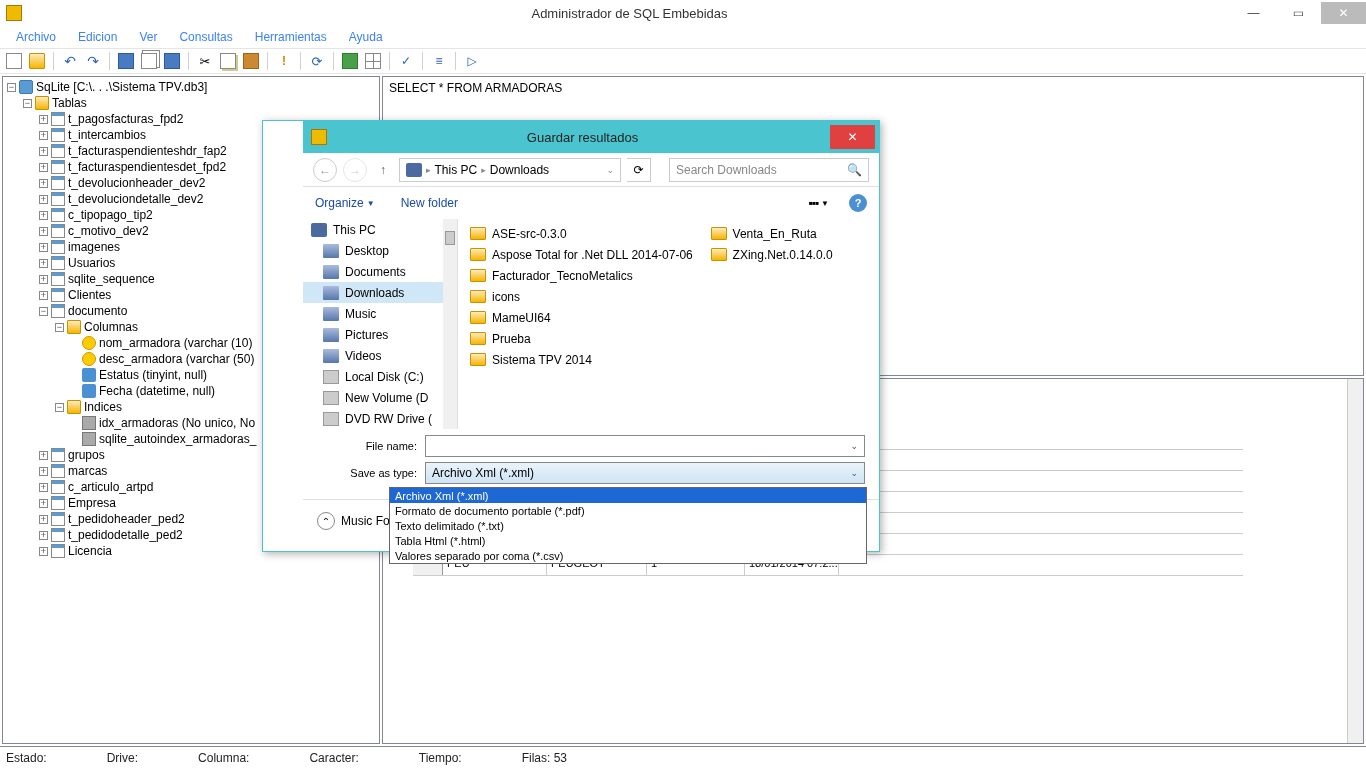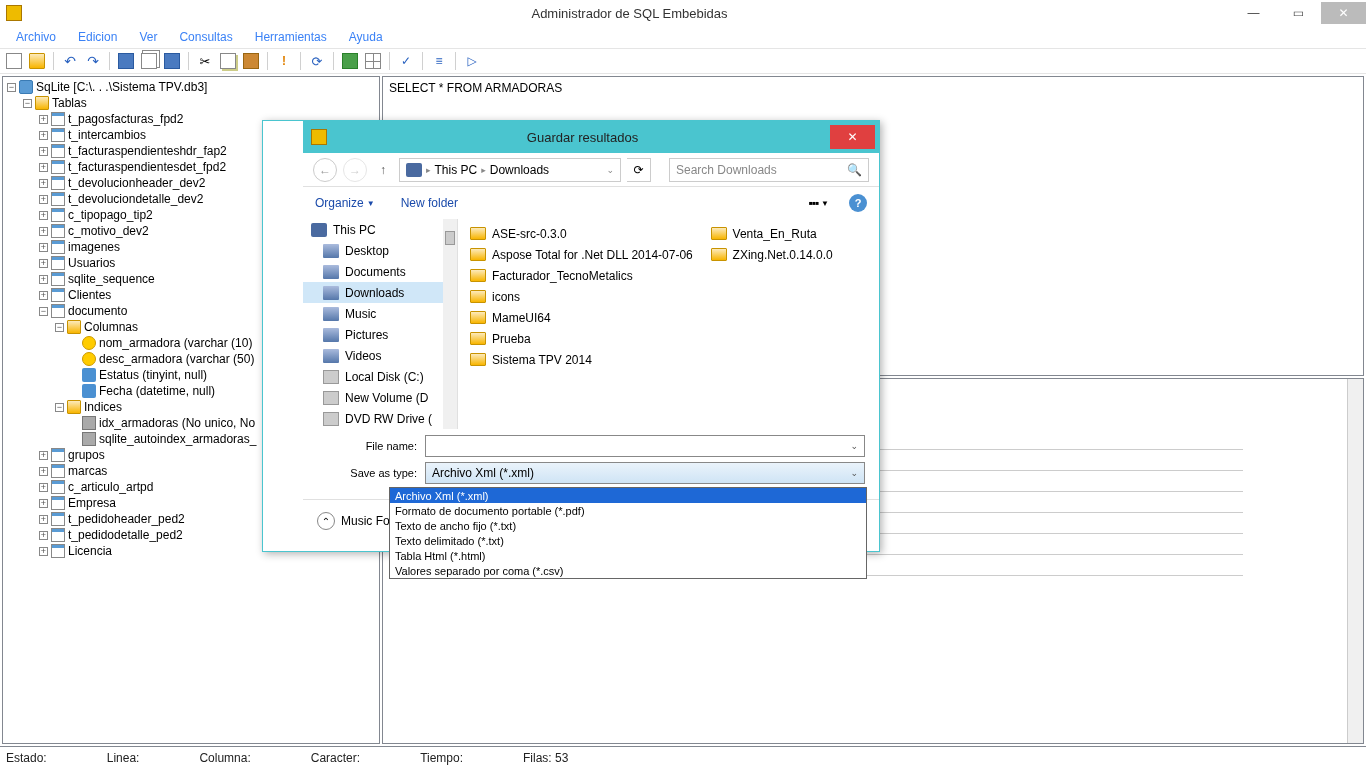--- a/index.html
+++ b/index.html
@@ -440,21 +440,21 @@
             <div class="grid-cell c4">18/01/2014 07:2...</div>
           </div>
         </div>
       <div class="vscroll"></div>
     </div>
   </div>
 </div>
 
 <div class="statusbar">
   <span class="status-seg">Estado:</span>
-  <span class="status-seg">Linea:</span>
+  <span class="status-seg">Drive:</span>
   <span class="status-seg">Columna:</span>
   <span class="status-seg">Caracter:</span>
   <span class="status-seg">Tiempo:</span>
   <span class="status-seg">Filas: 53</span>
 </div>
 
 <div class="dialog">
   <div class="dlg-title">
     <div class="app-icon"></div>
     <div class="dlg-title-text">Guardar resultados</div>
@@ -604,17 +604,16 @@
     <div class="hide-folders">
       <div class="circle-up">⌃</div>
       <span>Music Folders</span>
     </div>
   </div>
 </div>
 
 <div class="dropdown" style="left: 389px; top: 487px; width: 478px;" id="dd">
     <div class="dd-item sel">Archivo Xml (*.xml)</div>
     <div class="dd-item">Formato de documento portable (*.pdf)</div>
-    <div class="dd-item">Texto de ancho fijo (*.txt)</div>
     <div class="dd-item">Texto delimitado (*.txt)</div>
     <div class="dd-item">Tabla Html (*.html)</div>
     <div class="dd-item">Valores separado por coma (*.csv)</div>
   </div>
 
 </body></html>

